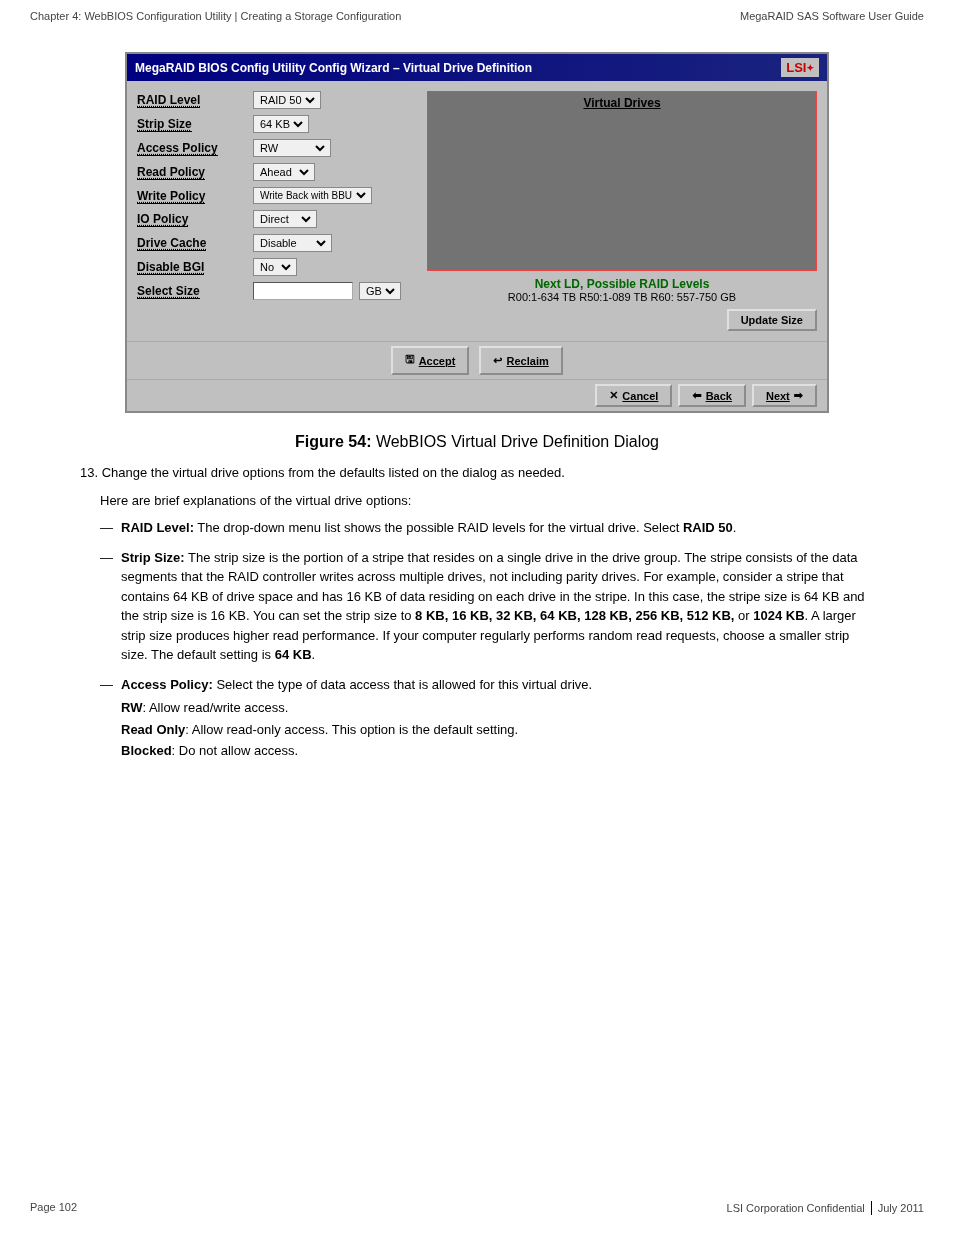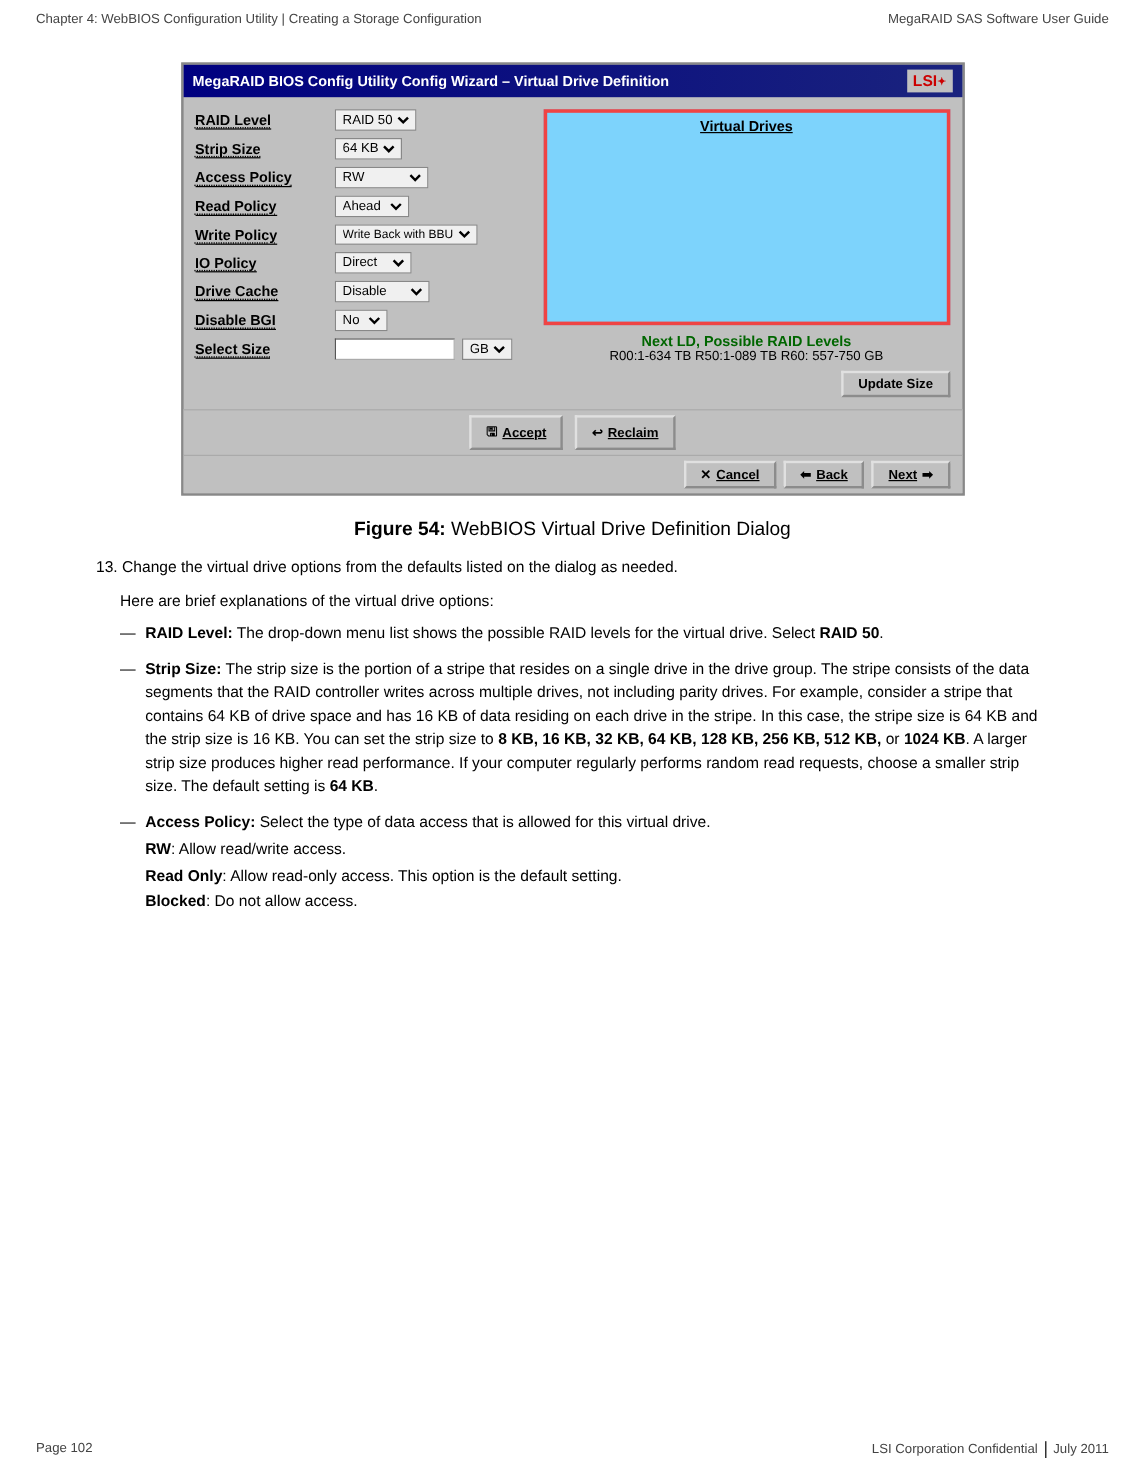--- a/index.html
+++ b/index.html
@@ -29,21 +29,21 @@
     }
 
     
     .dialog-wrapper {
       display: flex;
       justify-content: center;
       margin-bottom: 20px;
     }
 
     .dialog-box {
-      width: 653px;
+      width: 704px;
       border: 2px solid #888;
       background: #c0c0c0;
     }
 
     .dialog-titlebar {
       background: linear-gradient(to right, #000080, #1a237e);
       color: white;
       padding: 4px 8px;
       font-size: 12px;
       font-weight: bold;
@@ -111,22 +111,22 @@
     }
 
     .right-section {
       flex: 1;
       display: flex;
       flex-direction: column;
       gap: 6px;
     }
 
     .virtual-drives-panel {
-      border: 3px solid #ef4444;
-      background: #7dd3fc;
+      border: 1px solid #ef4444;
+      background: #737373;
       padding: 4px 8px;
       flex: 1;
       min-height: 180px;
     }
 
     .virtual-drives-title {
       font-size: 12px;
       font-weight: bold;
       text-decoration: underline;
       text-align: center;

